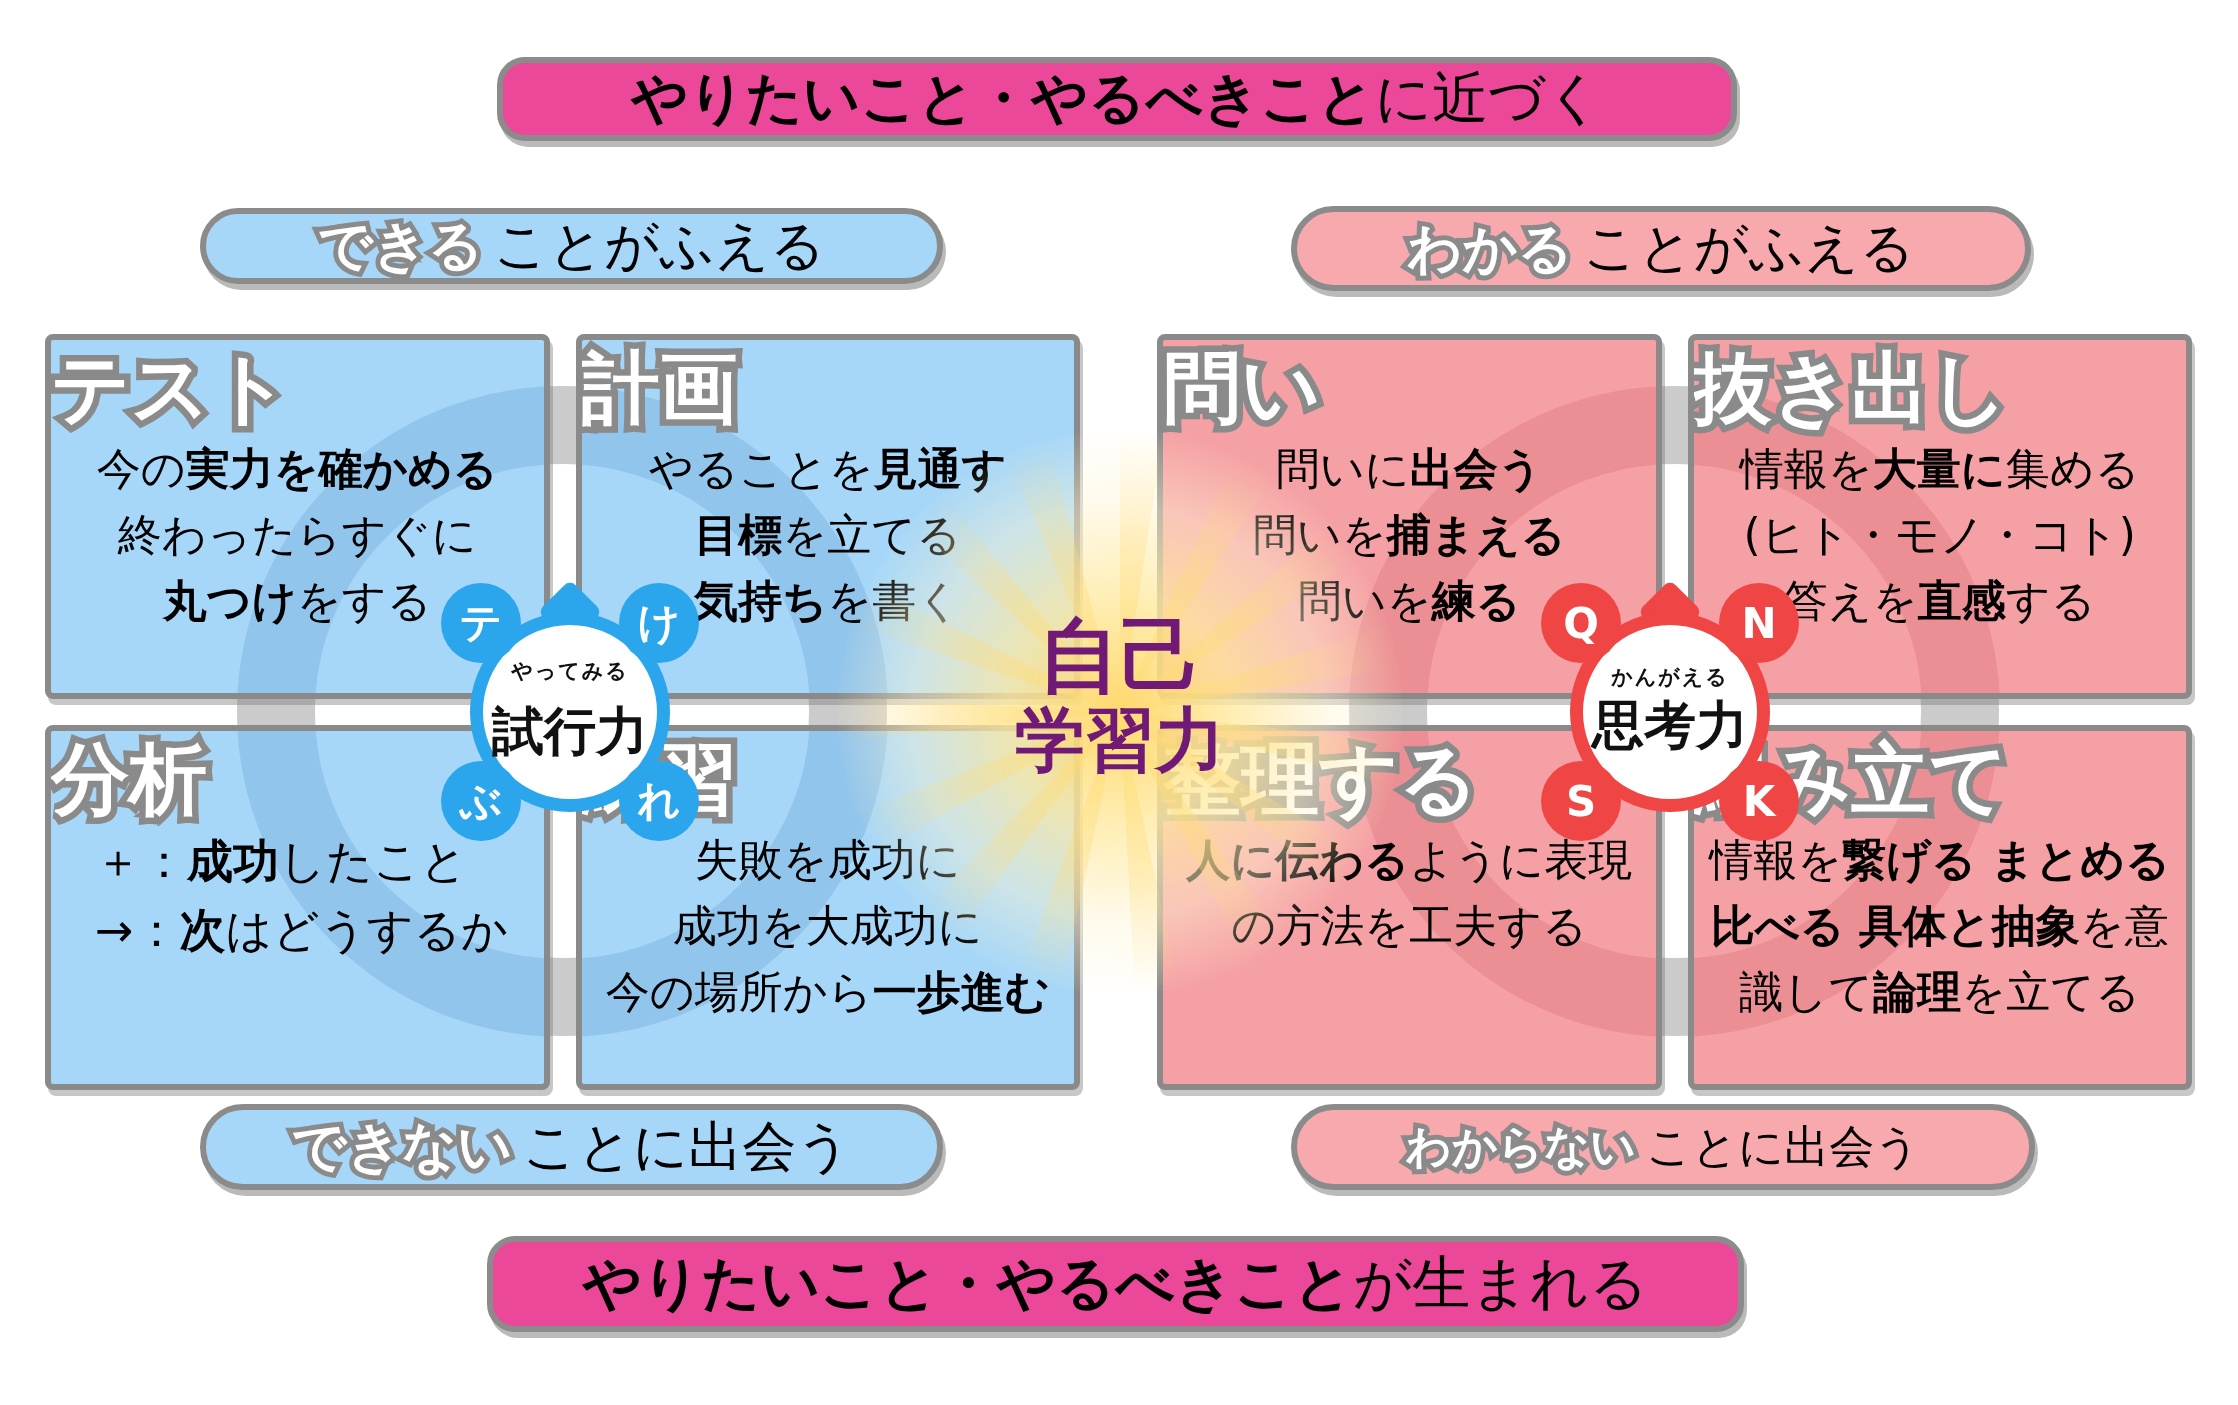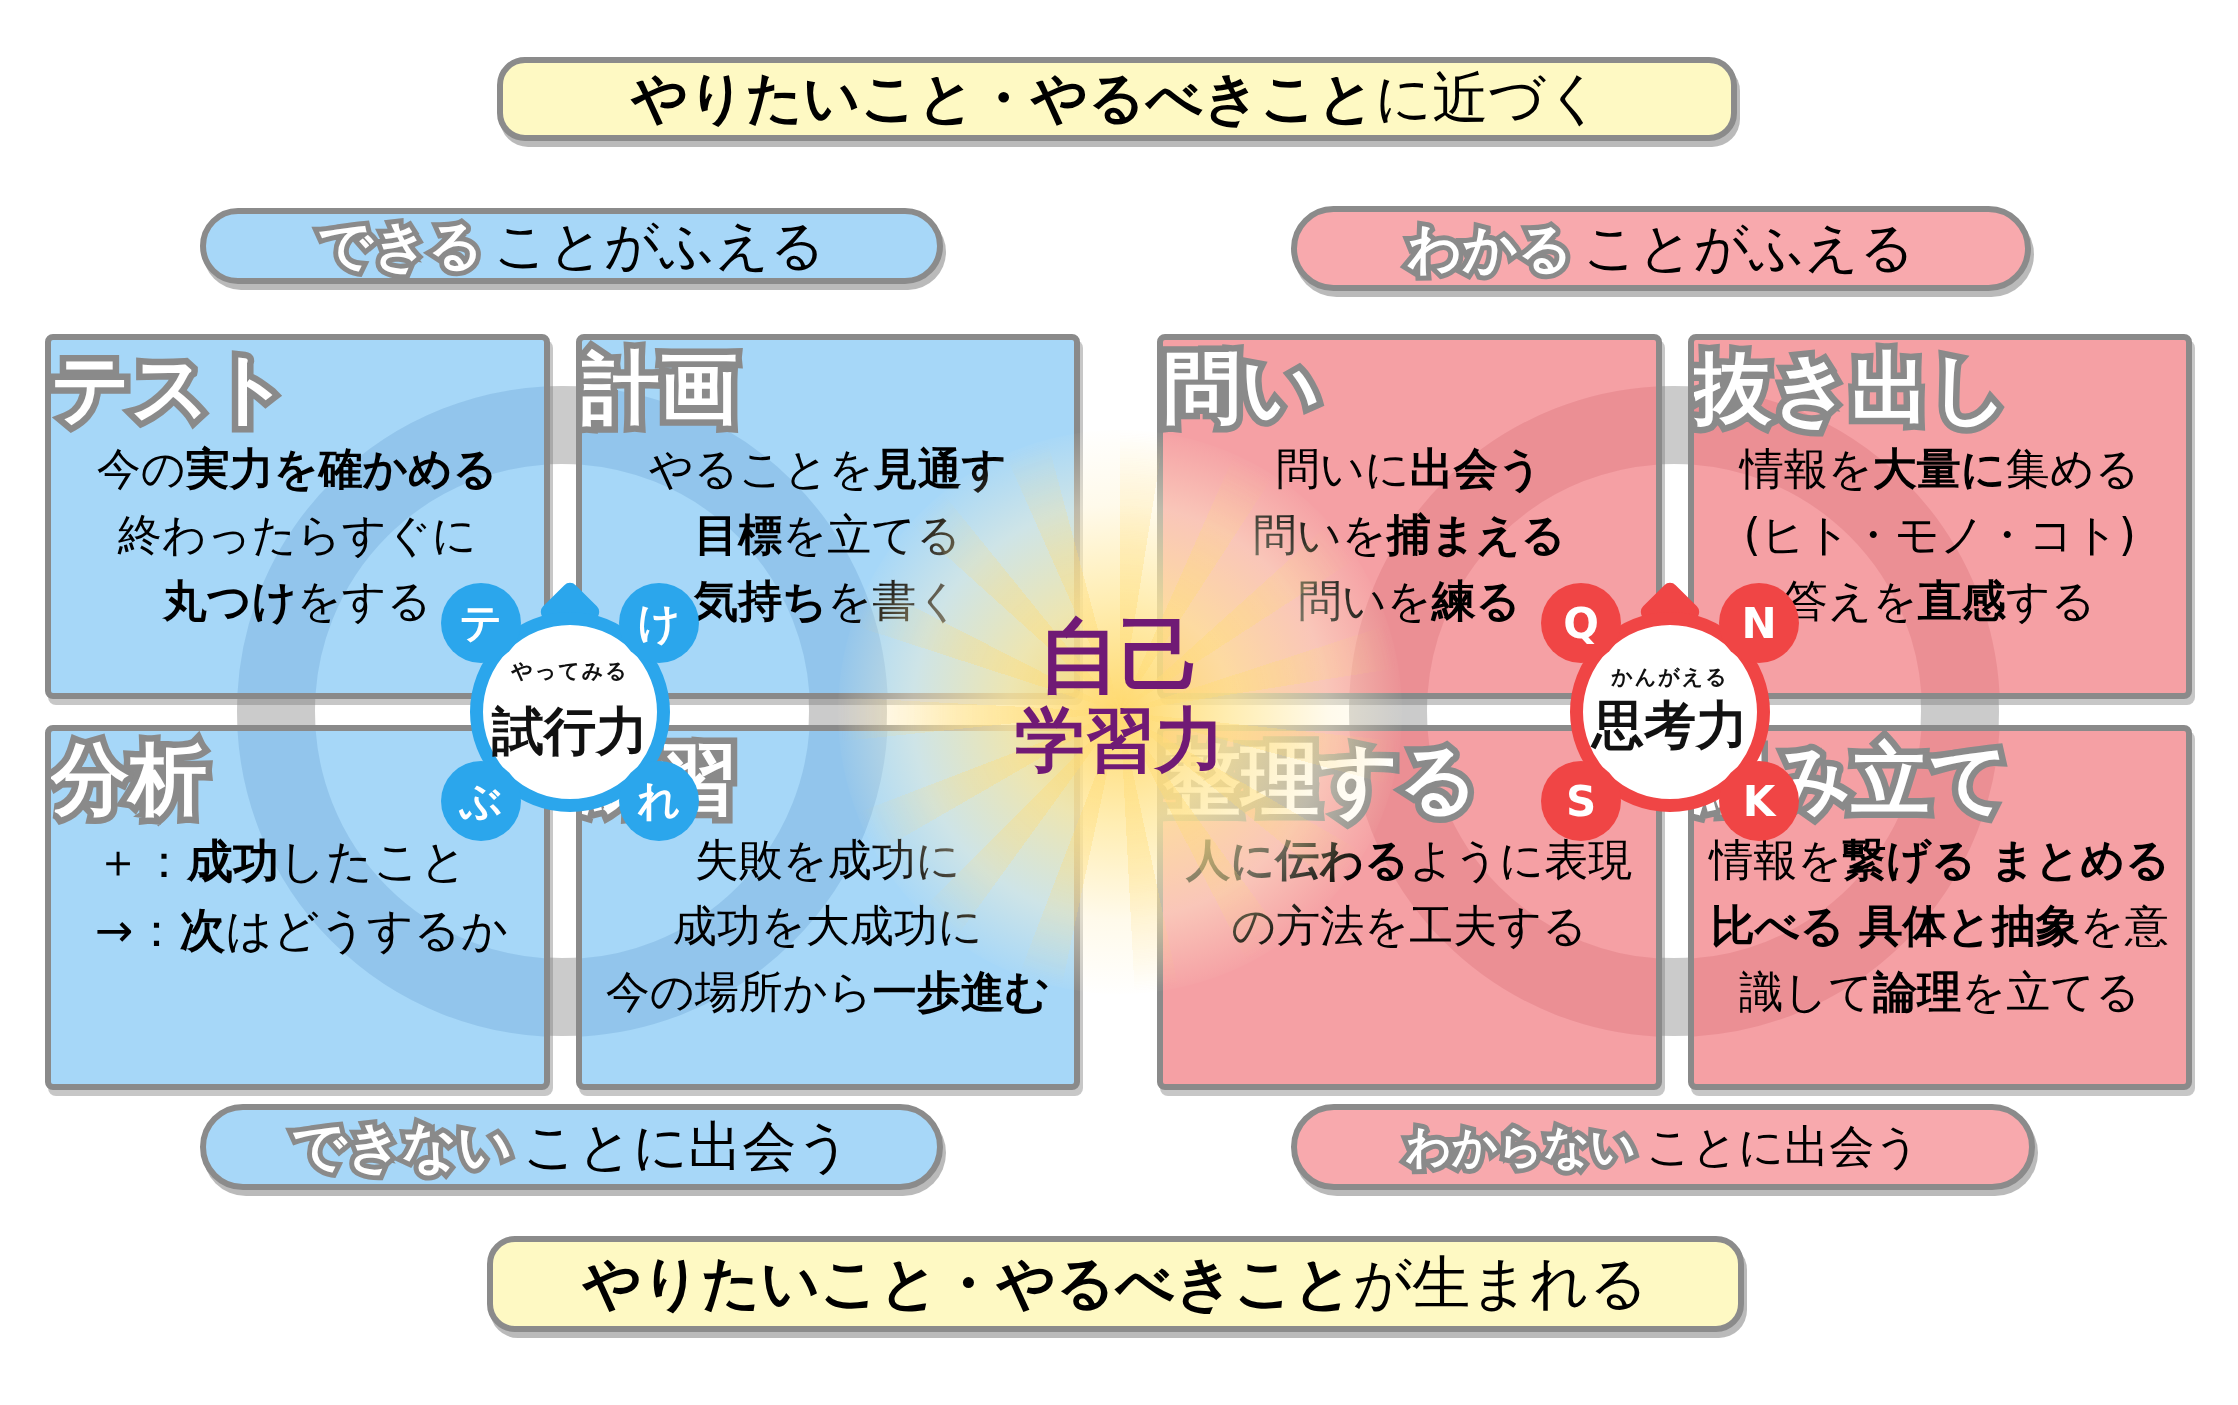--- a/index.html
+++ b/index.html
@@ -6,21 +6,21 @@
   .canvas{
     position:relative; width:2238px; height:1405px; background:#ffffff;
     font-family:"DejaVu Sans", sans-serif; overflow:hidden; color:#000;
   }
   
   .banner{
     position:absolute; display:flex; align-items:center; justify-content:center;
     border:6px solid #8b8b8b; box-sizing:border-box; white-space:nowrap;
     box-shadow:3px 6px 0 rgba(130,130,130,.55);
   }
-  .banner-yellow{background:#fef9c3; border-radius:28px;}
+  .banner-yellow{background:#ec4899; border-radius:28px;}
   .banner-blue{background:#a7d7f8; border-radius:44px;}
   .banner-pink{background:#f8a9ad; border-radius:44px;}
   #banner-top{left:497px; top:57px; width:1240px; height:84px; font-size:56px;}
   #banner-bottom{left:487px; top:1236px; width:1257px; height:96px; font-size:58px;}
   #banner-can{left:200px; top:208px; width:743px; height:76px; font-size:54px;}
   #banner-understand{left:1291px; top:206px; width:740px; height:85px; font-size:54px;}
   #banner-cannot{left:200px; top:1104px; width:743px; height:86px; font-size:54px;}
   #banner-notunderstand{left:1291px; top:1104px; width:744px; height:86px; font-size:45px;}
   .banner .bold{font-weight:800;}
   .banner .rest{font-weight:500;}

